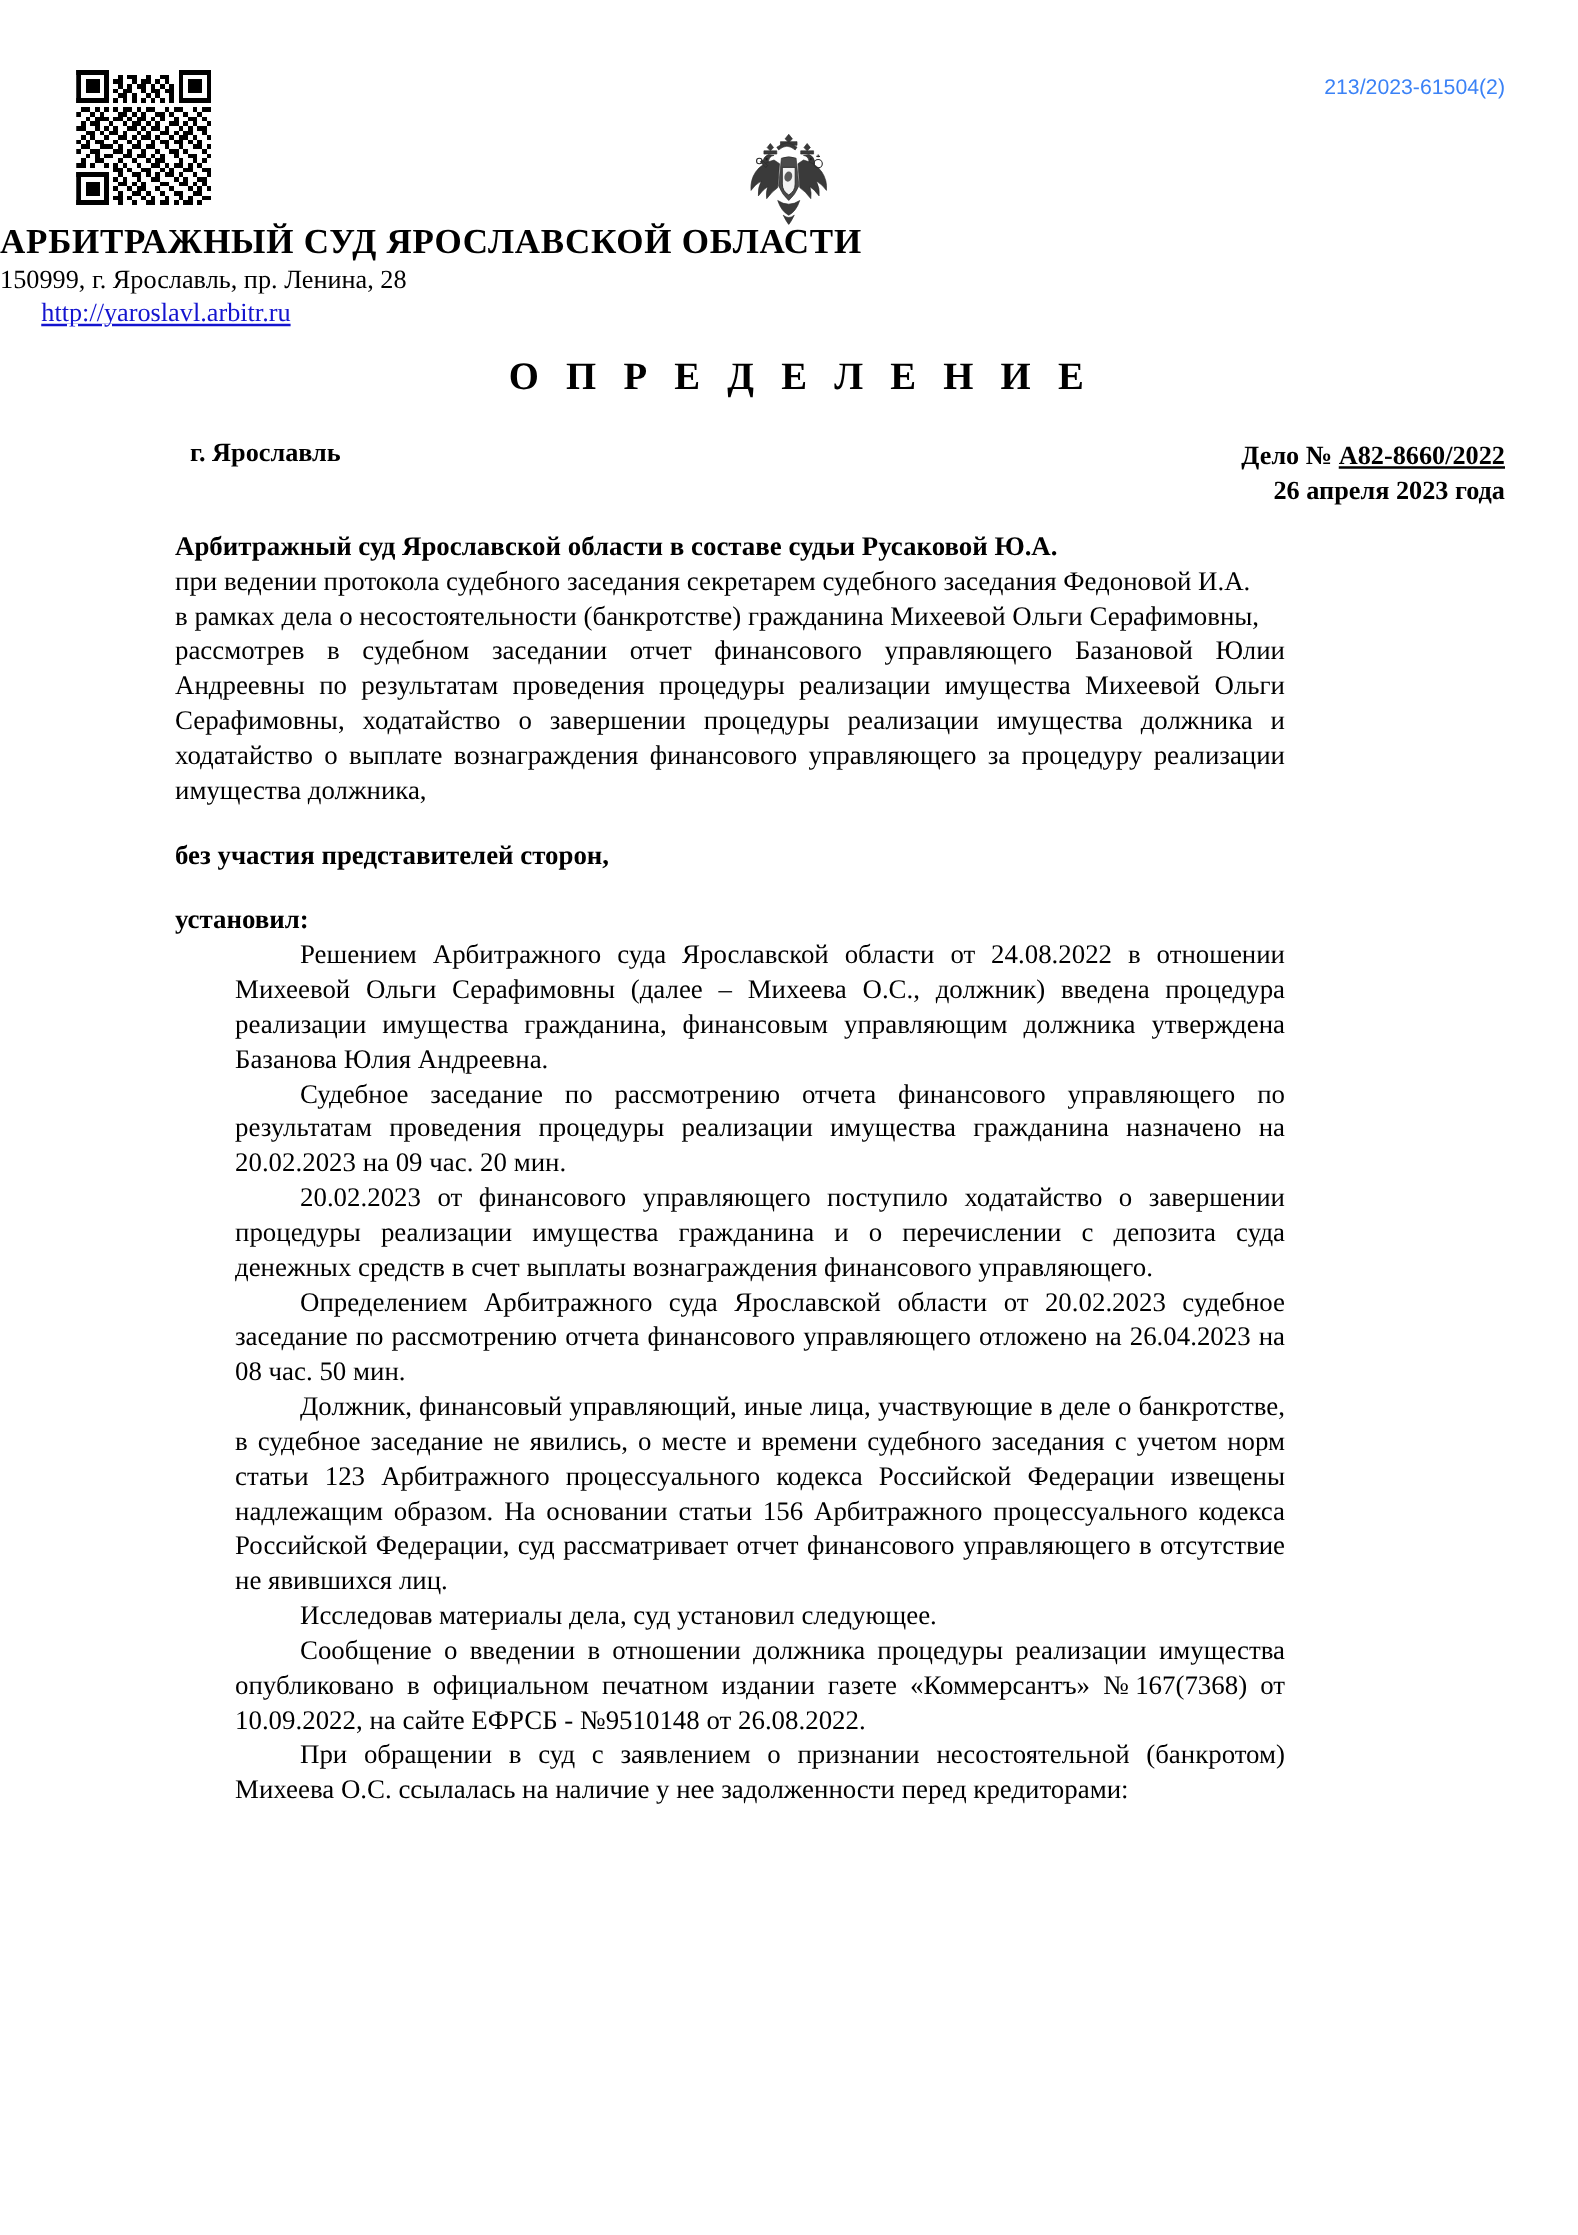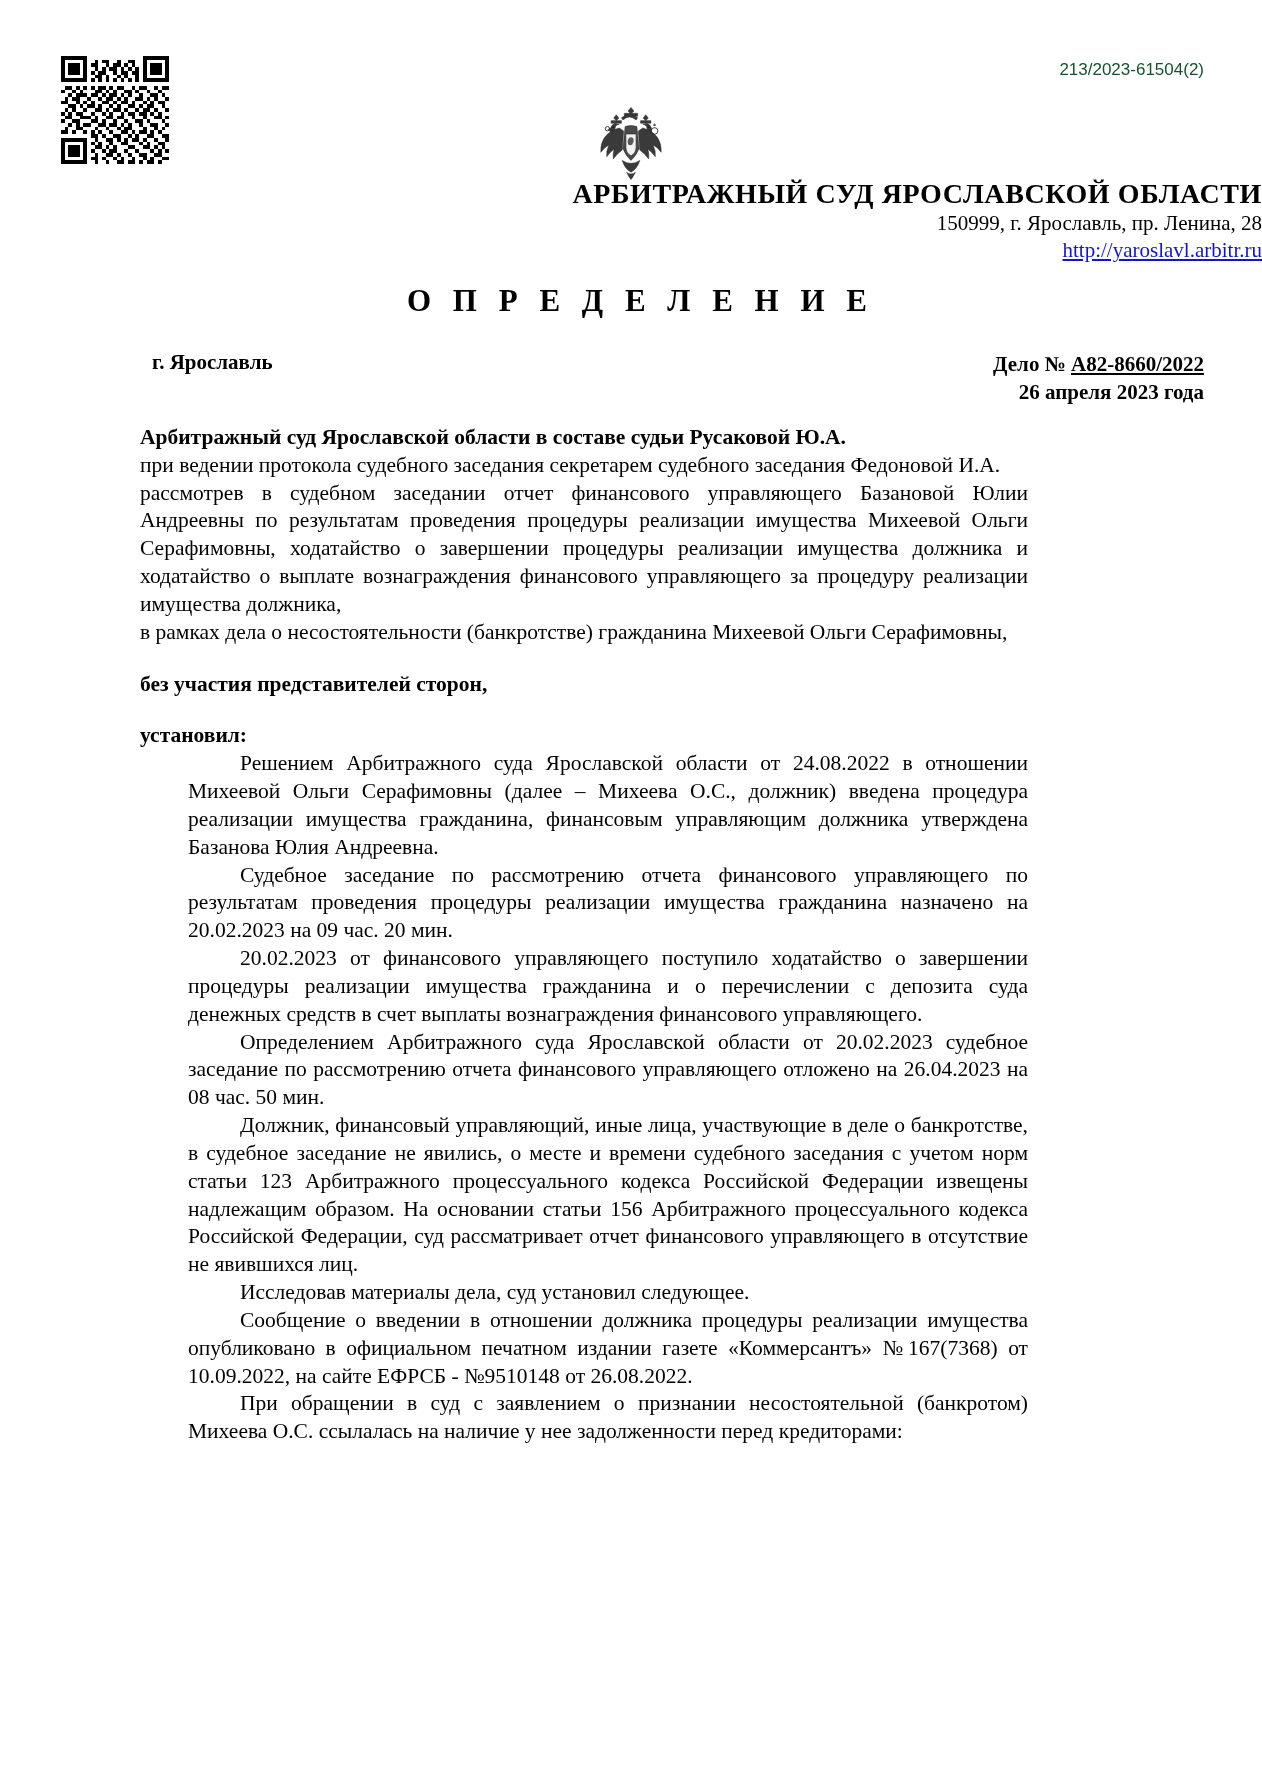--- a/index.html
+++ b/index.html
@@ -39,21 +39,21 @@
   }
   .qr-wrap svg { display: block; width: 108px; height: 108px; }
 
   .doc-number {
     position: absolute;
     right: 58px;
     top: 60px;
     font-family: "Liberation Sans", "DejaVu Sans", sans-serif;
     font-size: 17px;
     letter-spacing: 0px;
-    color: #14532d;
+    color: #3b82f6;
     white-space: nowrap;
   }
 
   
   .emblem {
     position: absolute;
     left: 0;
     right: 0;
     top: 103px;
     text-align: center;
@@ -64,21 +64,21 @@
     width: 74px;
     height: 78px;
   }
 
   
   .header-block {
     position: absolute;
     left: 0;
     right: 0;
     top: 178px;
-    text-align: right;
+    text-align: left;
   }
   .court-name {
     font-size: 28px;
     font-weight: bold;
     letter-spacing: 0.6px;
     line-height: 1.15;
     white-space: nowrap;
   }
   .court-address {
     font-size: 21px;
@@ -471,22 +471,22 @@
     <div class="case-right">
       <div><span>Дело № </span><span class="case-no-num">А82-8660/2022</span></div>
       <div>26 апреля 2023 года</div>
     </div>
   </div>
 
   <div class="body">
 
     <p class="p bold">Арбитражный суд Ярославской области в составе судьи  Русаковой Ю.А.</p>
     <p class="p">при ведении протокола судебного заседания секретарем судебного заседания Федоновой И.А.</p>
+    <p class="p">в рамках дела о несостоятельности (банкротстве) гражданина Михеевой Ольги Серафимовны,</p>
     <p class="p">рассмотрев в судебном заседании отчет финансового управляющего Базановой Юлии Андреевны по результатам проведения процедуры реализации имущества Михеевой Ольги Серафимовны, ходатайство о завершении процедуры реализации имущества должника и ходатайство о выплате вознаграждения финансового управляющего за процедуру реализации имущества должника,</p>
-    <p class="p">в рамках дела о несостоятельности (банкротстве) гражданина Михеевой Ольги Серафимовны,</p>
 
     <div class="spacer-md"></div>
     <p class="p bold">без участия представителей сторон,</p>
 
     <div class="spacer-md"></div>
     <p class="p bold">установил:</p>
 
     <p class="p indent">Решением Арбитражного суда Ярославской области от 24.08.2022 в отношении Михеевой Ольги Серафимовны (далее – Михеева О.С., должник) введена процедура реализации имущества гражданина, финансовым управляющим должника утверждена Базанова Юлия Андреевна.</p>
     <p class="p indent">Судебное заседание по рассмотрению отчета финансового управляющего по результатам проведения процедуры реализации имущества гражданина назначено на 20.02.2023 на 09 час. 20 мин.</p>
     <p class="p indent">20.02.2023 от финансового управляющего поступило ходатайство о завершении процедуры реализации имущества гражданина и о перечислении с депозита суда денежных средств в счет выплаты вознаграждения финансового управляющего.</p>

